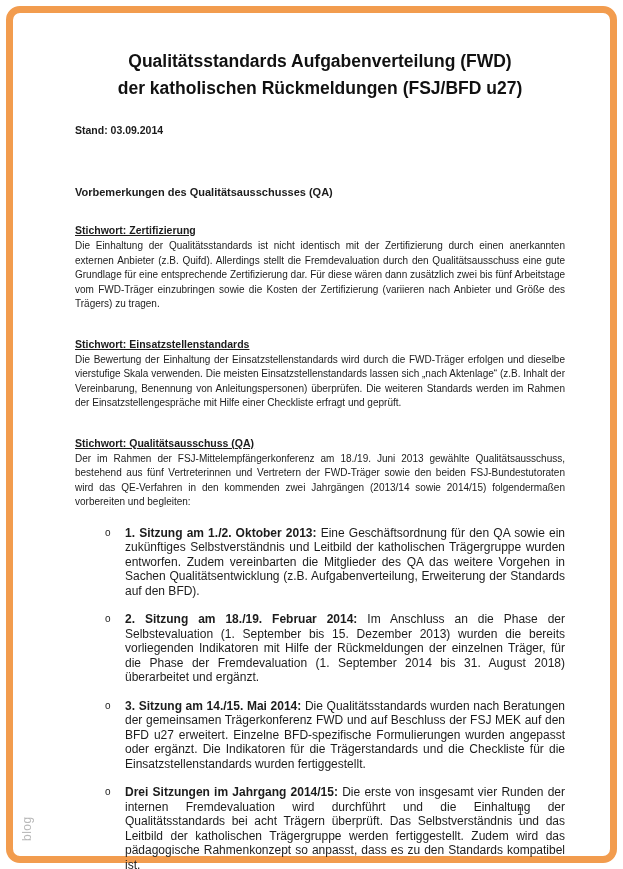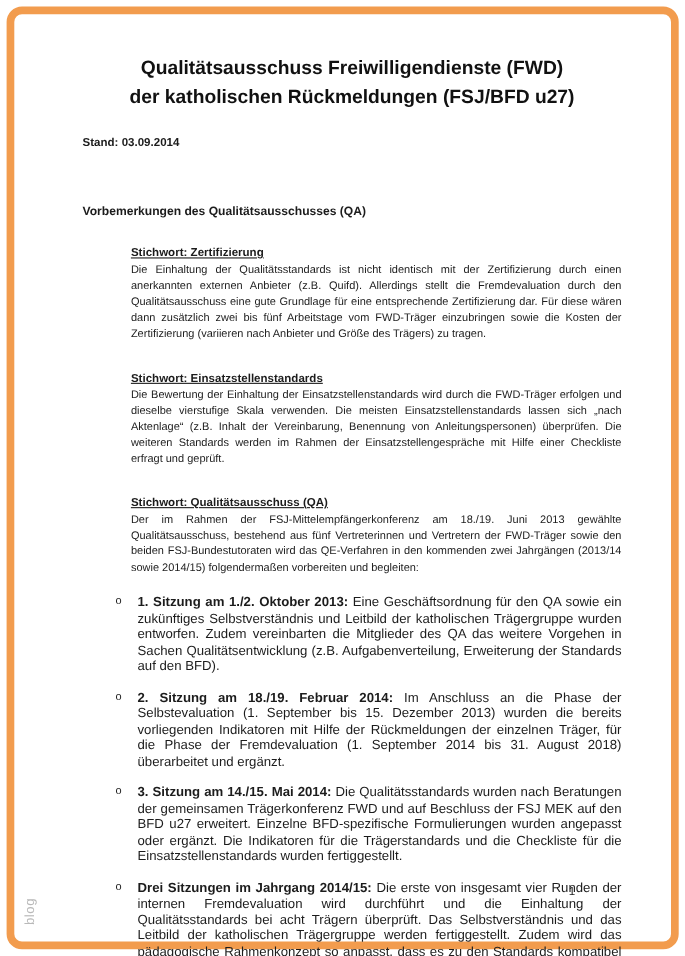--- a/index.html
+++ b/index.html
@@ -36,21 +36,21 @@
   .stand {
     margin-top: 22px;
     font-size: 10.5px;
     font-weight: bold;
   }
   .intro-heading {
     margin-top: 50px;
     font-size: 11px;
     font-weight: bold;
   }
-  .section { margin-top: 26px; margin-left: 44px; }
+  .section { margin-top: 26px; }
   .section-heading {
     font-size: 10.5px;
     font-weight: bold;
     text-decoration: underline;
     margin: 0 0 3px 0;
   }
   .body-text {
     font-size: 10px;
     line-height: 14.5px;
     text-align: justify;
@@ -95,21 +95,21 @@
 </style>
 </head>
 <body>
 
 <div class="canvas">
   <div class="frame"></div>
 
   <div class="content">
 
     <h1 class="doc-title">
-      <span>Qualitätsausschuss Freiwilligendienste (FWD)</span><br>
+      <span>Qualitätsstandards Aufgabenverteilung (FWD)</span><br>
       <span>der katholischen Rückmeldungen (FSJ/BFD u27)</span>
     </h1>
 
     <div class="stand">Stand: 03.09.2014</div>
 
     <div class="intro-heading">Vorbemerkungen des Qualitätsausschusses (QA)</div>
 
     <div class="section">
       <div class="section-heading">Stichwort: Zertifizierung</div>
       <p class="body-text">Die Einhaltung der Qualitätsstandards ist nicht identisch mit der Zertifizierung durch einen anerkannten externen Anbieter (z.B. Quifd). Allerdings stellt die Fremdevaluation durch den Qualitätsausschuss eine gute Grundlage für eine entsprechende Zertifizierung dar. Für diese wären dann zusätzlich zwei bis fünf Arbeitstage vom FWD-Träger einzubringen sowie die Kosten der Zertifizierung (variieren nach Anbieter und Größe des Trägers) zu tragen.</p>

